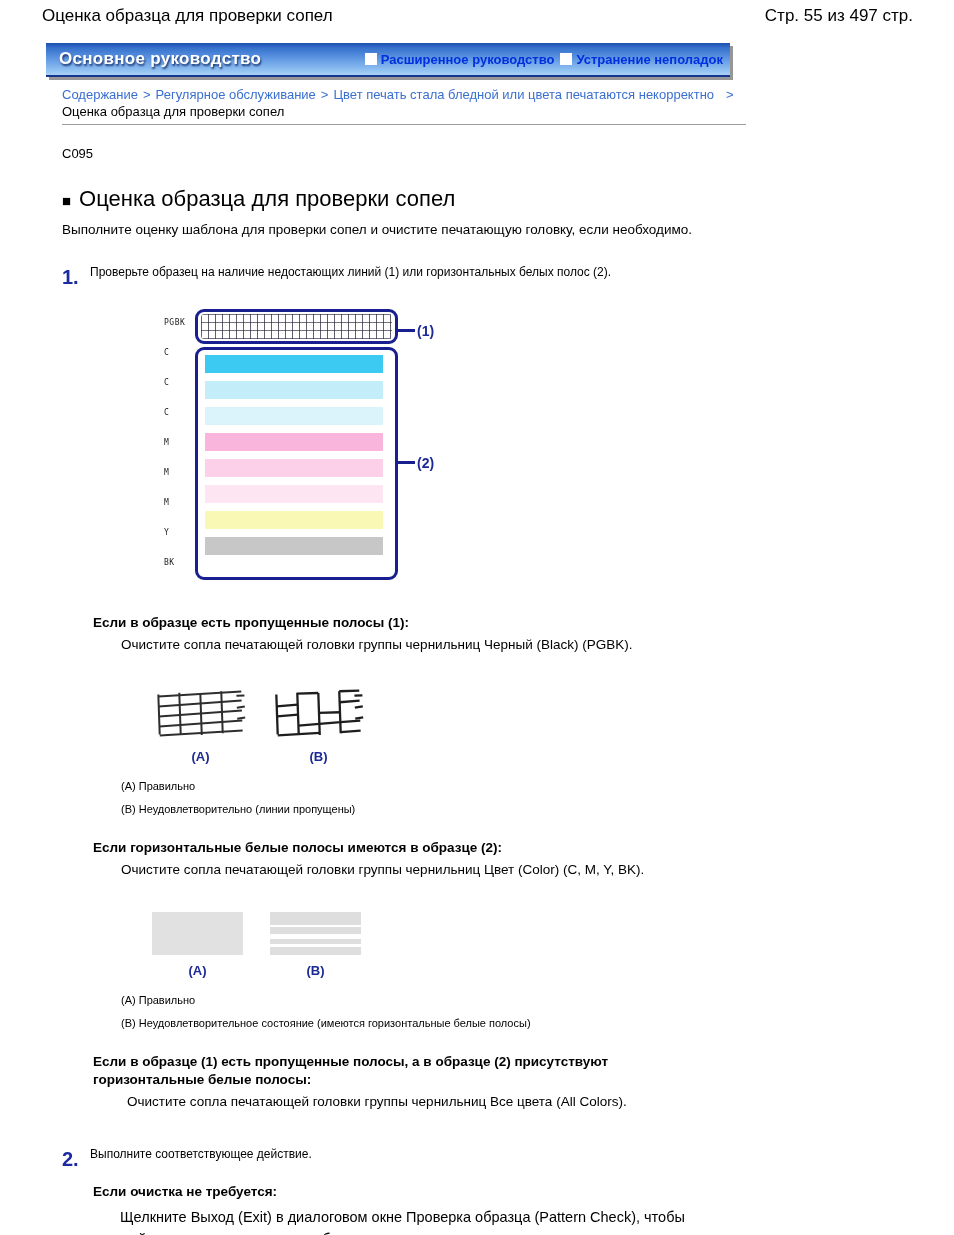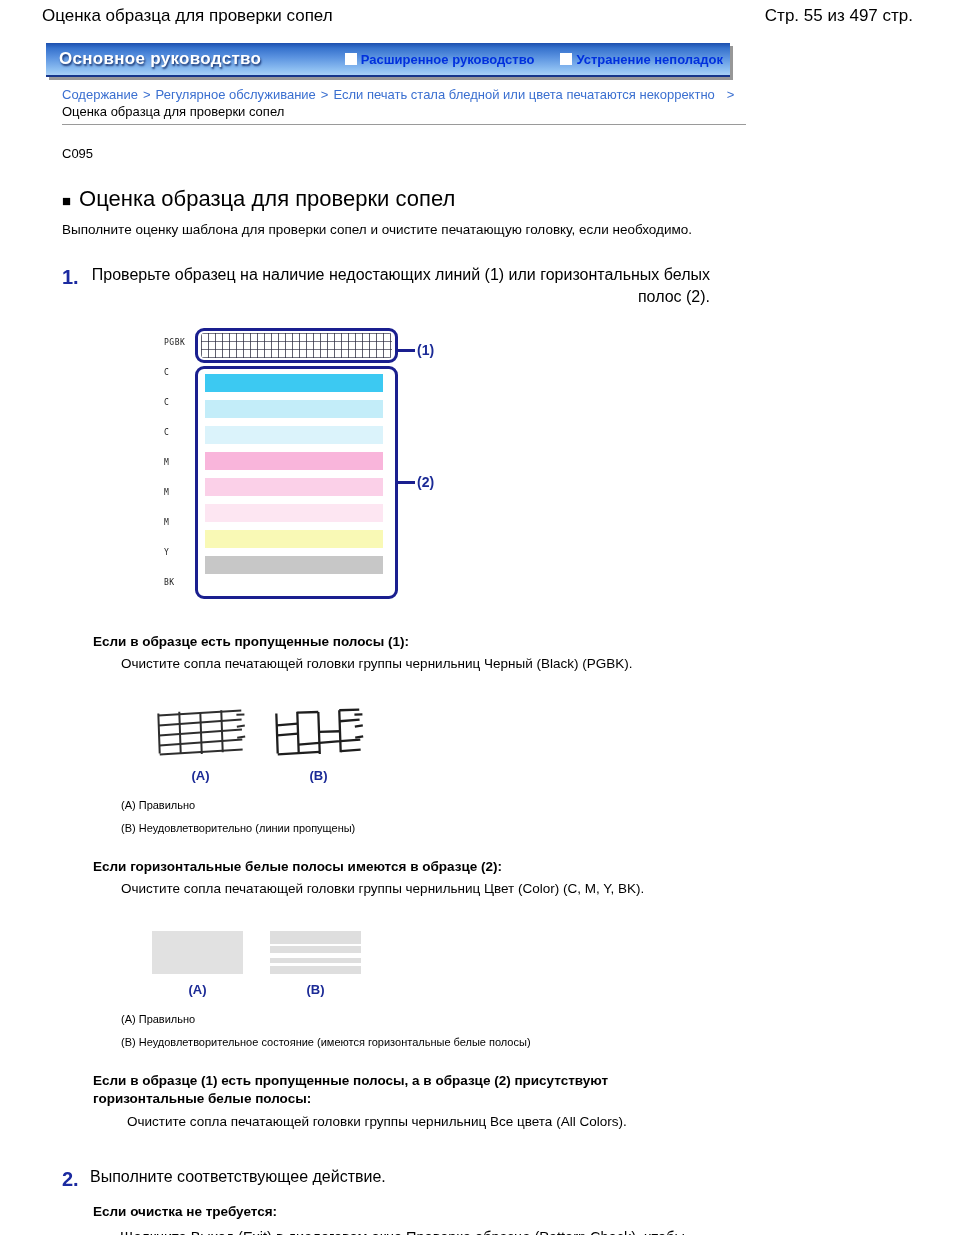--- a/index.html
+++ b/index.html
@@ -16,38 +16,38 @@
     margin:17px 0 0 46px; width:684px; height:34px;
     background:linear-gradient(180deg,#1c4fae 0%,#3672cd 16%,#5b93e0 45%,#8fc0f2 84%,#a9d1f6 100%);
     border-bottom:2px solid #16368c;
     box-shadow:3px 3px 0 #979797;
     display:flex; align-items:center; justify-content:space-between;
   }
   .banner-title {
     padding-left:13px; color:#fff; font-weight:bold; font-size:17px; letter-spacing:.3px;
     text-shadow:1px 2px 2px rgba(12,36,96,.85);
   }
-  .banner-nav { display:flex; align-items:center; gap:26px; padding-right:7px; }
+  .banner-nav { display:flex; align-items:center; gap:6px; padding-right:7px; }
   .banner-nav-item { display:flex; align-items:center; gap:4px; cursor:pointer; }
   .sq-icon { width:12px; height:12px; background:#fff; display:inline-block; }
   .banner-nav-label { color:#0030dd; font-weight:bold; font-size:13px; }
   
   .breadcrumb { margin:9px 0 0 62px; width:684px; font-size:13px; line-height:17px; }
   .bc-link { color:#3a6fd0; cursor:pointer; }
   .bc-sep { color:#3a6fd0; margin:0 5px; }
   .bc-current { color:#000; display:block; }
   .rule { margin:4px 0 0 62px; width:684px; border-bottom:1px solid #9a9a9a; }
   
   .code { margin:21px 0 0 62px; font-size:13px; }
   .h1 { margin:25px 0 0 62px; font-size:22px; font-weight:normal; display:flex; align-items:center; gap:8px; }
   .h1 .bullet { font-size:15px; line-height:1; position:relative; top:1px; }
   .intro { margin:8px 0 0 62px; font-size:13.5px; line-height:1.45; }
   .step { margin-left:62px; display:flex; }
   .step-num { width:28px; font-size:20px; font-weight:bold; color:#1b2aa0; line-height:1.3; }
-  .step-text { font-size:16px; line-height:1.42; max-width:620px;text-align:right; }
+  .step-text { font-size:12px; line-height:1.42; max-width:620px; }
   .step1 { margin-top:24px; }
   .step2 { margin-top:34px; }
   
   .pattern-fig { position:relative; margin:12px 0 0 138px; width:340px; height:288px; }
   .p-labels { position:absolute; left:0; top:6px; width:28px;padding-left:26px; }
   .p-row { height:30px; display:flex; align-items:center; justify-content:space-between; }
   .p-bar { width:7px; height:25px; background:#141414; }
   .p-lab { font-family:"DejaVu Sans Mono", monospace; font-size:8px; color:#222; letter-spacing:.5px; }
   .p-box { position:absolute; left:57px; width:203px; border:3px solid #1a1f8f; border-radius:9px; background:#fff; }
   .p-box1 { top:7px; height:35px;
@@ -96,21 +96,21 @@
     </span>
     <span class="banner-nav-item">
       <span class="sq-icon"></span>
       <span class="banner-nav-label">Устранение неполадок</span>
     </span>
   </span>
 </div>
 
 <div class="breadcrumb">
   <span>
-    <span class="bc-link">Содержание</span><span class="bc-sep">&gt;</span><span class="bc-link">Регулярное обслуживание</span><span class="bc-sep">&gt;</span><span class="bc-link">Если печать стала бледной или цвета печатаются некорректно</span><span class="bc-sep" style="margin-left:12px;">&gt;</span>
+    <span class="bc-link">Содержание</span><span class="bc-sep">&gt;</span><span class="bc-link">Регулярное обслуживание</span><span class="bc-sep">&gt;</span><span class="bc-link">Цвет печать стала бледной или цвета печатаются некорректно</span><span class="bc-sep" style="margin-left:12px;">&gt;</span>
   </span>
   <span class="bc-current">Оценка образца для проверки сопел</span>
 </div>
 <div class="rule"></div>
 
 <div class="code">C095</div>
 
 <div class="h1">
   <span class="bullet">■</span>
   <span>Оценка образца для проверки сопел</span>

